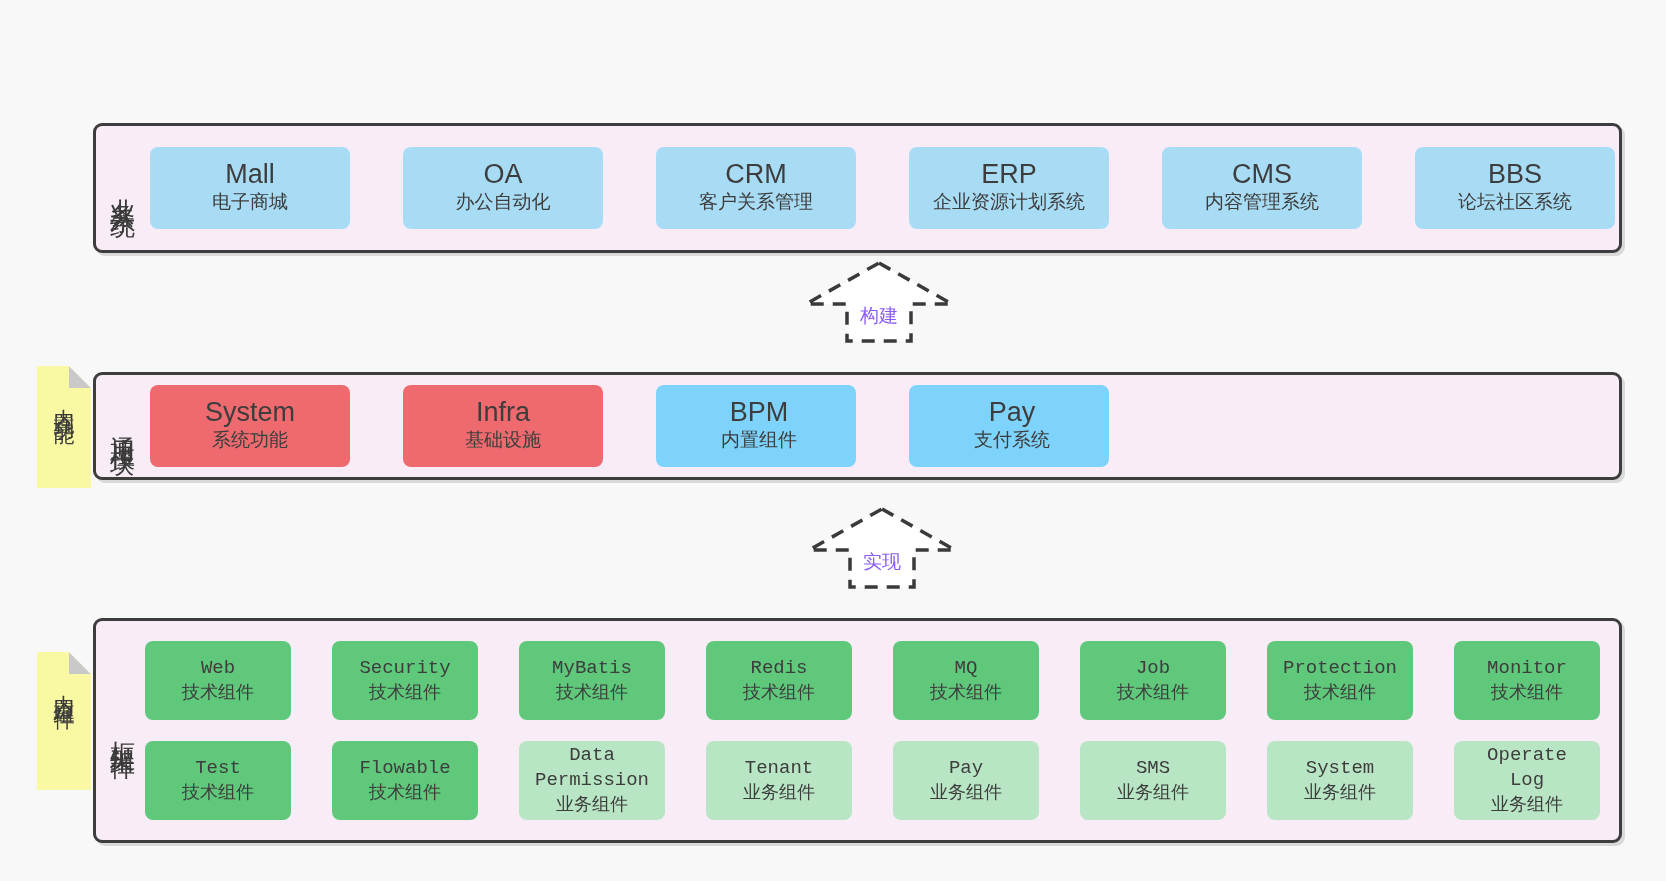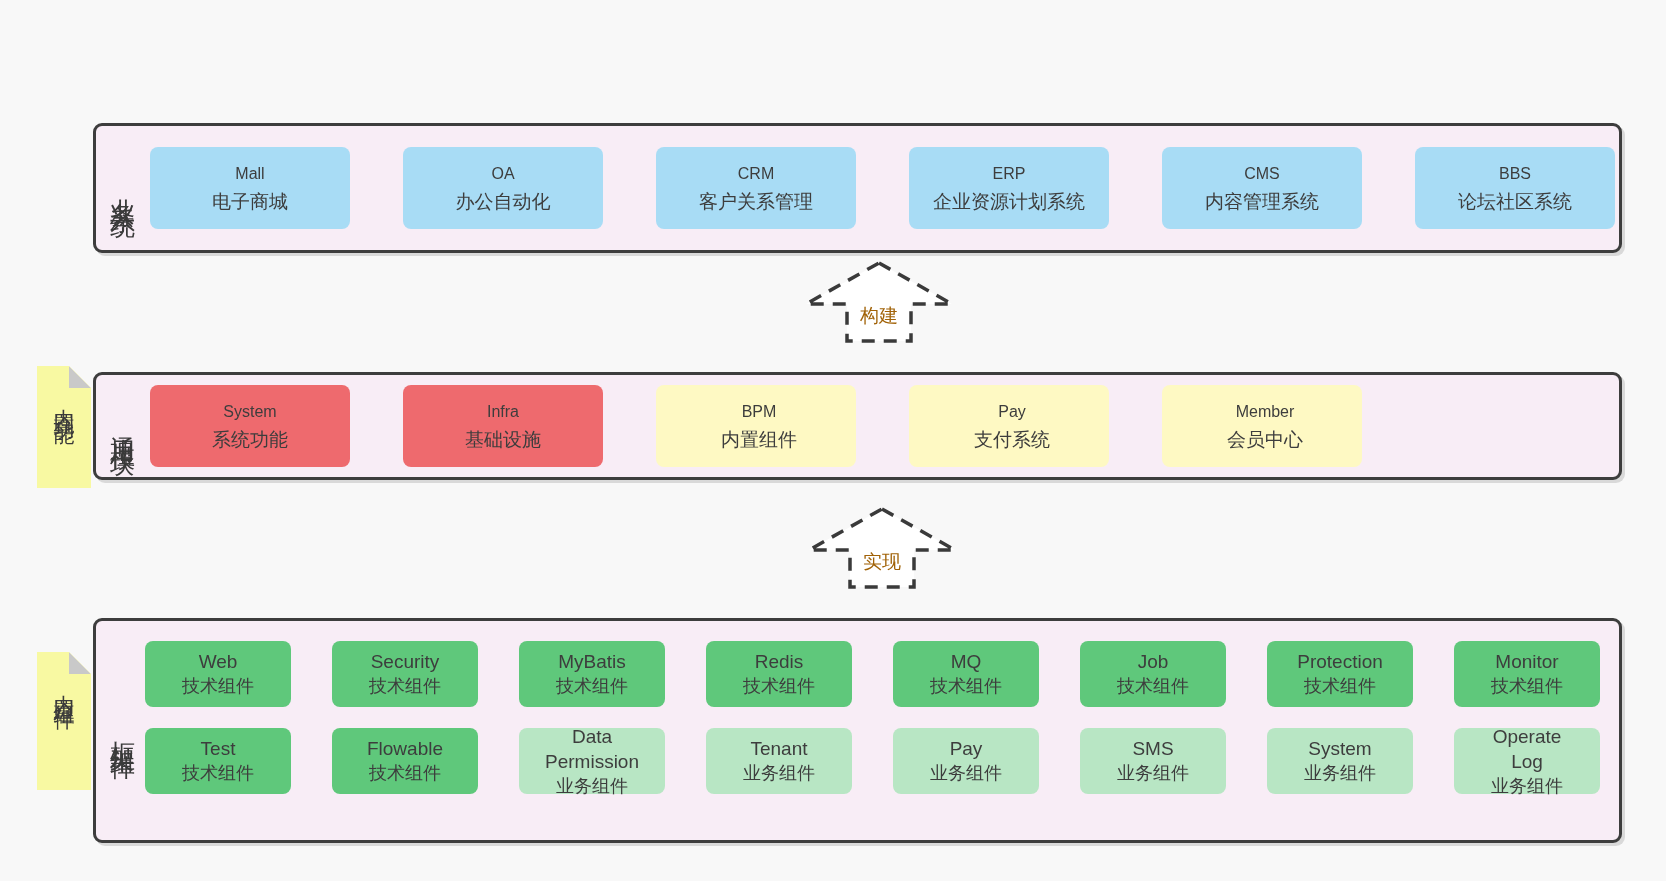--- a/index.html
+++ b/index.html
@@ -17,53 +17,53 @@
   .vlabel{position:absolute;left:11px;top:50%;transform:translateY(-50%);
           writing-mode:vertical-rl;text-orientation:upright;
           font-size:25px;letter-spacing:5px;color:#3a3a3a;white-space:nowrap;}
 
   
   .box-grid{position:absolute;left:54px;top:0;height:100%;display:flex;
             align-items:center;gap:53px;}
   .box{width:200px;height:82px;border-radius:8px;display:flex;flex-direction:column;
        justify-content:center;align-items:center;text-align:center;box-sizing:border-box;
        padding:0 10px;line-height:28px;}
-  .box .en{font-size:16px;}
+  .box .en{font-size:27px;}
   .box .zh{font-size:19px;}
 
   .grid-2rows{position:absolute;left:49px;top:20px;display:flex;flex-direction:column;gap:21px;}
   .grid-row{display:flex;gap:41px;}
-  .grid-2rows .box{width:146px;height:66px;padding:0 28px;line-height:25px;}
+  .grid-2rows .box{width:146px;height:79px;padding:0 28px;line-height:25px;font-family:Liberation Mono, monospace;}
   .grid-2rows .box .en{font-size:19px;}
   .grid-2rows .box .zh{font-size:18px;}
 
   .t-blue{background:#a8dcf5;}
   .t-red{background:#ee6a6e;}
-  .t-pink{background:#fef9c3;padding-left:16px;}
+  .t-pink{background:#7dd3fc;padding-left:16px;}
   .t-green{background:#5fc87b;}
   .t-lightgreen{background:#b8e6c4;}
 
   
   .sticky{position:absolute;left:37px;width:54px;background:#f8f9a2;
           display:flex;justify-content:center;box-sizing:border-box;padding-top:26px;
           clip-path:polygon(0 0,calc(100% - 22px) 0,100% 22px,100% 100%,0 100%);}
   .sticky::after{content:"";position:absolute;top:0;right:0;width:22px;height:22px;
           background:#c9c9c9;clip-path:polygon(0 0,100% 100%,0 100%);}
   .sticky-modules{top:366px;height:122px;}
   .sticky-components{top:652px;height:138px;}
   .sticky .vtext{writing-mode:vertical-rl;text-orientation:upright;
           font-size:21px;letter-spacing:5px;color:#3a3a3a;}
 
   
   .arrow{position:absolute;width:152px;height:84px;}
   .arrow-build{left:803px;top:260px;}
   .arrow-implement{left:806px;top:506px;}
   .arrow svg{position:absolute;left:0;top:0;}
   .arrow-label{position:absolute;left:76px;top:56px;transform:translate(-50%,-50%);
-          background:#ffffff;padding:2px 3px;font-size:19px;color:#a16207;white-space:nowrap;}
+          background:#ffffff;padding:2px 3px;font-size:19px;color:#8b5cf6;white-space:nowrap;}
 </style>
 </head>
 <body>
 
 <div class="canvas">
 
   <div class="sticky sticky-modules">
     <span class="vtext">内置功能</span>
   </div>
   <div class="sticky sticky-components">
@@ -130,24 +130,20 @@
         <div class="box t-pink">
           <div class="en">BPM</div>
           <div class="zh">内置组件</div>
         </div>
 
         <div class="box t-pink">
           <div class="en">Pay</div>
           <div class="zh">支付系统</div>
         </div>
 
-        <div class="box t-pink">
-          <div class="en">Member</div>
-          <div class="zh">会员中心</div>
-        </div>
 
       </div>
   </section>
 
   <div class="arrow arrow-implement">
     <svg width="152" height="84" viewBox="0 0 152 84">
       <polygon points="76,3 149,44 108,44 108,81 44,81 44,44 3,44" fill="#ffffff" stroke="#3a3a3a" stroke-width="3.5" stroke-dasharray="13 9" stroke-linejoin="miter"></polygon>
     </svg>
     <div class="arrow-label">实现</div>
   </div>

